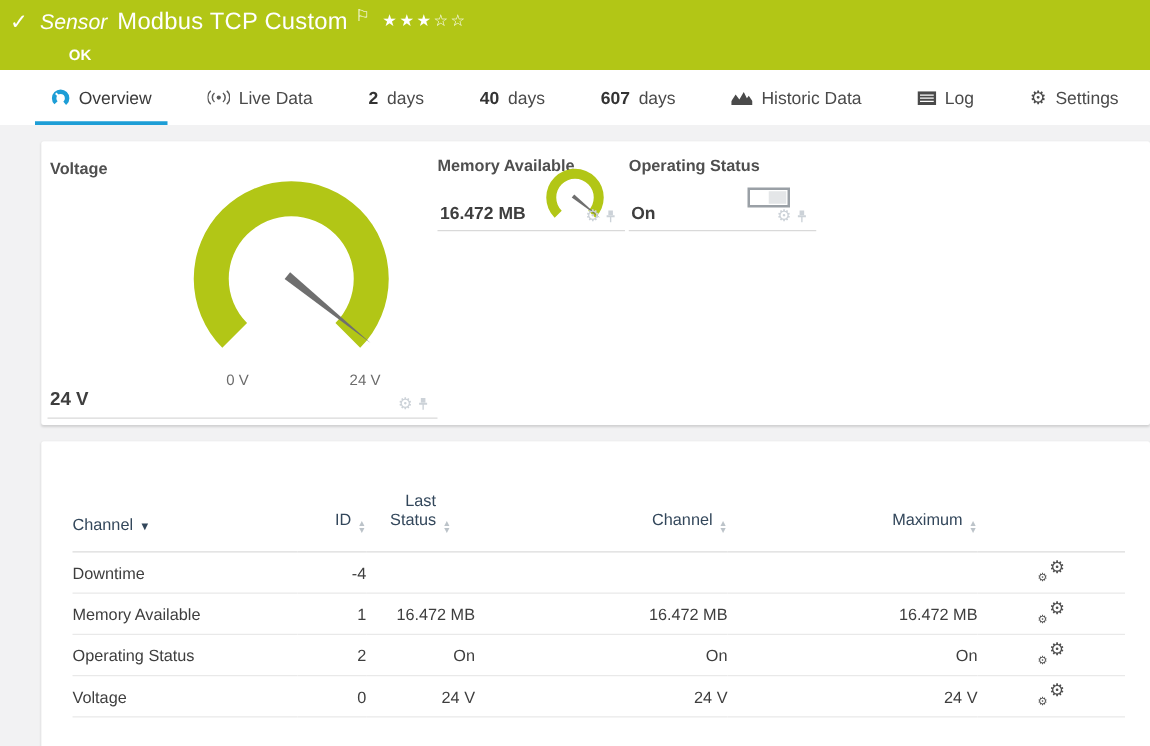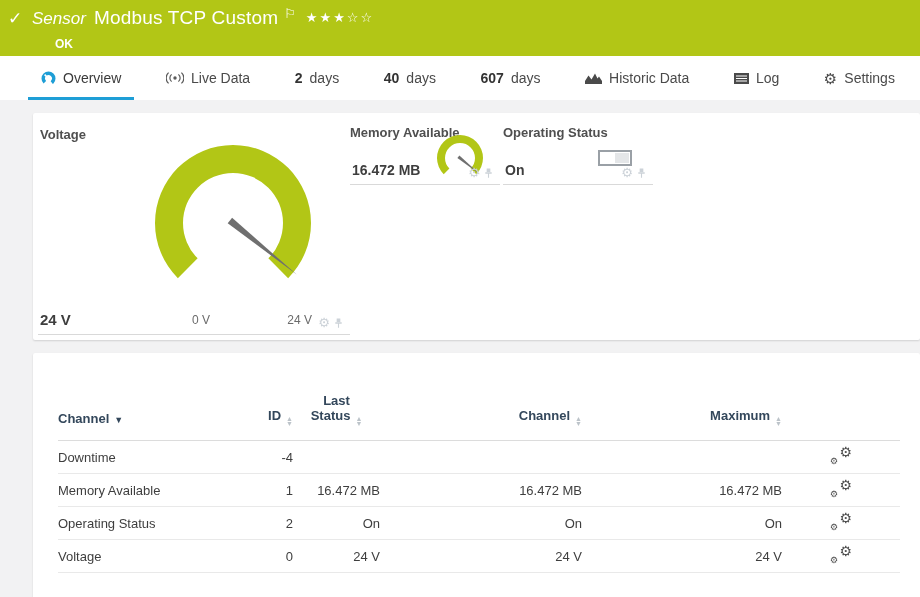--- a/index.html
+++ b/index.html
@@ -43,35 +43,35 @@
   .gcell { position: absolute; border-bottom: 1px solid #d9d9d9; }
   .gcell .gtitle { font-size: 13px; font-weight: bold; color: #4f4f4f; }
   .gcell .gvalue { position: absolute; left: 2px; bottom: 6px; font-size: 14px; font-weight: bold; color: #3e3e3e; }
   .gcell .cellicons { position: absolute; right: 6px; bottom: 5px; display: flex; align-items: center; gap: 3px; }
   .cellicons .gear-lite { font-size: 13px; color: #ccd2d8; line-height: 1; }
   .gcell-voltage { left: 5px; top: 12px; width: 312px; height: 210px; padding: 2px 0 0 2px; }
   .gcell-voltage .gvalue { font-size: 15px; }
   .gcell-memory  { left: 317px; top: 12px; width: 150px; height: 60px; }
   .gcell-opstat  { left: 470px; top: 12px; width: 150px; height: 60px; }
   .bigsvg { position: absolute; left: 110px; top: 13px; }
-  .glabel { position: absolute; top: 188px; width: 40px; text-align: right; font-size: 12px; color: #6b6b6b; }
+  .glabel { position: absolute; top: 172px; width: 40px; text-align: center; font-size: 12px; color: #6b6b6b; }
   .glabel.min { left: 132px; } .glabel.max { left: 234px; }
   .smallsvg { position: absolute; left: 82px; top: 5px; }
   .toggle {
     position: absolute; left: 95px; top: 25px; width: 34px; height: 16px;
     border: 2px solid #9aa0a6; background: #fff;
   }
   .toggle .knob { position: absolute; right: 1px; top: 1px; width: 14px; height: 10px; background: #e4e6e8; }
   
   table.ch { border-collapse: collapse; margin-left: 25px; width: 842px; table-layout: fixed; font-size: 13px; }
   table.ch col.c-channel { width: 180px; } table.ch col.c-id { width: 55px; }
   table.ch col.c-last { width: 87px; } table.ch col.c-min { width: 202px; }
   table.ch col.c-max { width: 200px; } table.ch col.c-set { width: 118px; }
   table.ch thead th {
-    color: #33475b; font-weight: bold; vertical-align: bottom;
+    color: #33475b; font-weight: normal; vertical-align: bottom;
     padding: 40px 0 14px 0; border-bottom: 1px solid #dcdcdc; white-space: nowrap;
   }
   th.ta-l { text-align: left; } th.ta-r { text-align: right; } th.ta-c { text-align: center; }
   table.ch td {
     height: 33px; border-bottom: 1px solid #e9e9e9; color: #3e3e3e; white-space: nowrap;
   }
   td.ta-r { text-align: right; } td.ta-c { text-align: center; }
   .sorticons { display: inline-flex; flex-direction: column; vertical-align: -1px; margin-left: 5px; color: #bcc3c9; }
   .sorticons span { font-size: 7px; line-height: 5px; }
   .sorted-arrow { color: #33475b; font-size: 9px; margin-left: 5px; }

